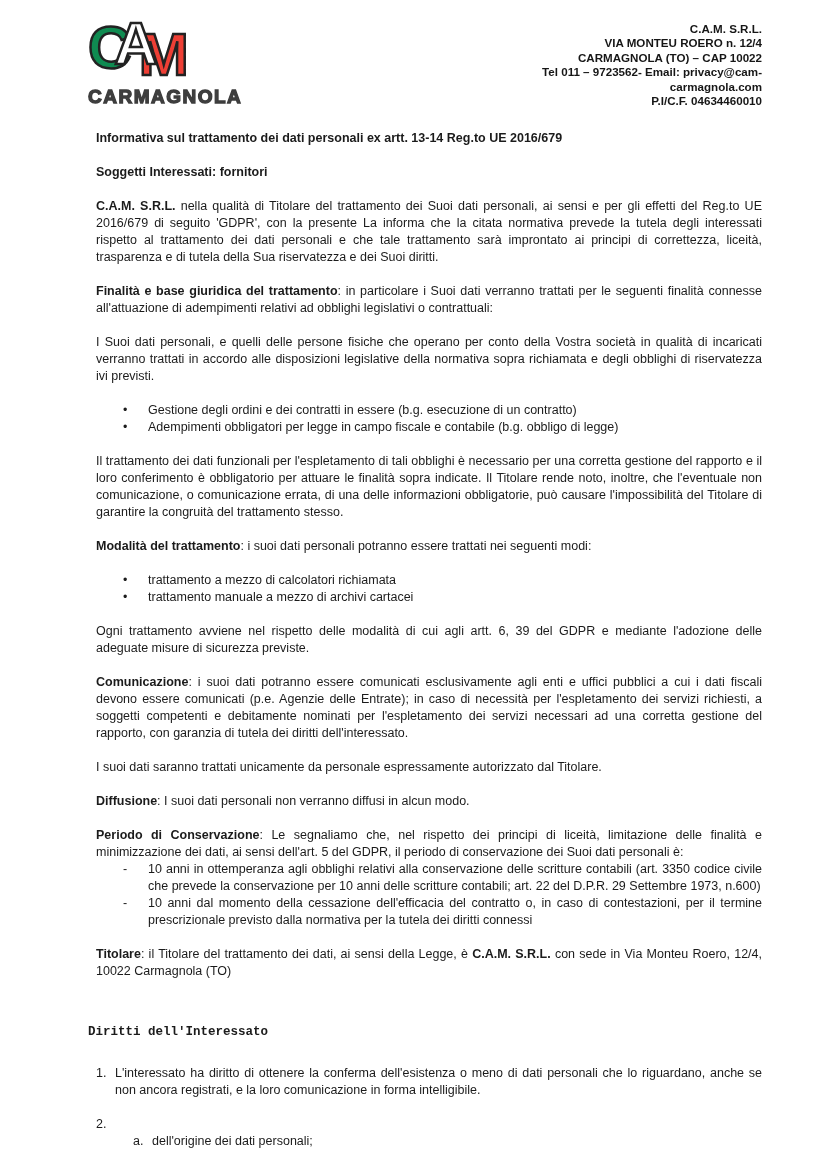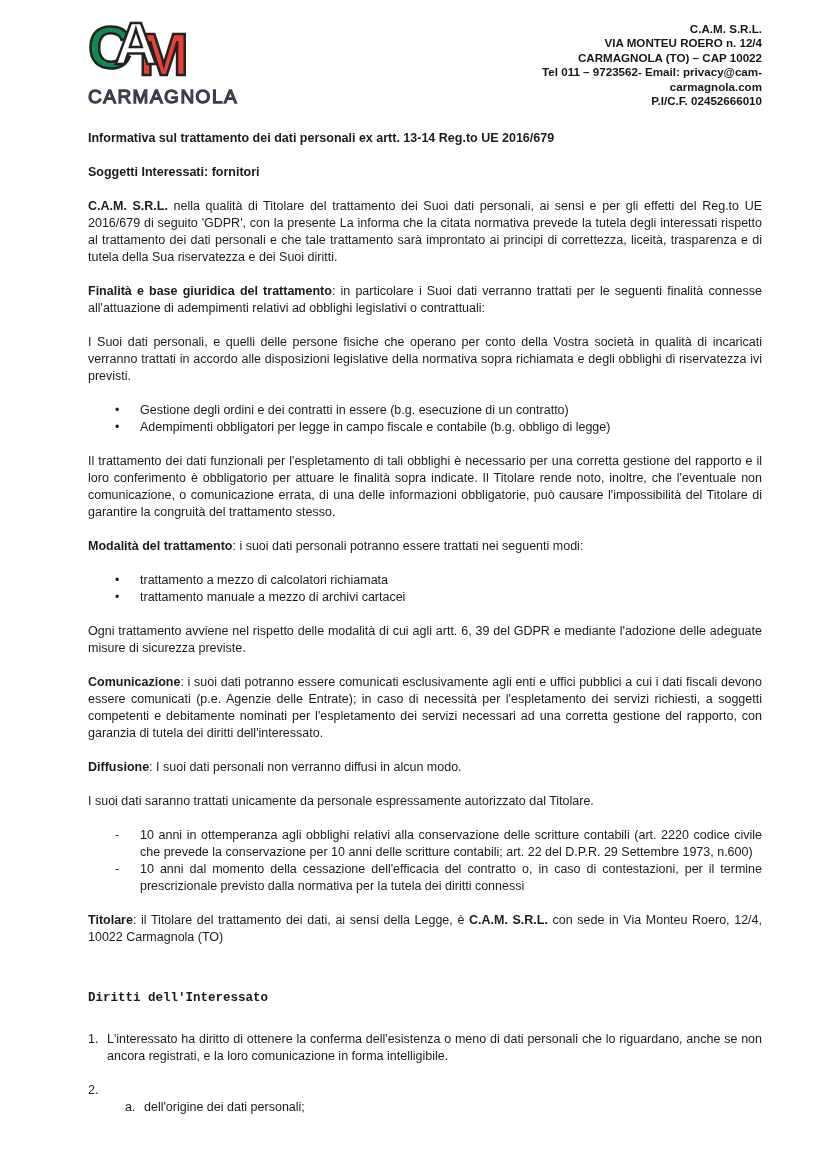--- a/index.html
+++ b/index.html
@@ -11,28 +11,28 @@
   }
   
   .page-header { display:flex; justify-content:space-between; align-items:flex-start; padding:18px 64px 0 88px; }
   .logo { width:170px; }
   .logo-letters { display:flex; align-items:flex-start; font-weight:bold; font-size:60px; line-height:1; font-family:"Liberation Sans",sans-serif; }
   .logo-letters span { -webkit-text-stroke:2.5px #222222; text-stroke:2.5px #222222; }
   .l-c { color:#0f8b51; position:relative; z-index:1; }
   .l-a { color:#ffffff; position:relative; margin-left:-17px; top:-4px; z-index:3; }
   .l-m { color:#ee3f35; position:relative; margin-left:-19px; top:7px; z-index:2; }
   .logo-subtitle {
-    margin-top:9px; font-weight:normal; font-size:19px; letter-spacing:1.5px;
-    color:#6d28d9; -webkit-text-stroke:1.3px #3c3c3c; text-stroke:1.3px #3c3c3c;
+    margin-top:9px; font-weight:bold; font-size:19px; letter-spacing:1.5px;
+    color:#404040; -webkit-text-stroke:1.3px #3c3c3c; text-stroke:1.3px #3c3c3c;
     line-height:1;
   }
   .company { text-align:right; font-weight:bold; font-size:11.6px; line-height:14.4px; color:#161616; padding-top:4px; }
   
   .content { padding:0 64px 0 88px; margin-top:22px; font-size:12.5px; line-height:17px; }
-  .blk { margin:0 0 17px 0; text-align:justify; }
+  .blk { margin:0 0 17px 8px; text-align:justify; }
   .blk.tight { margin-bottom:0; }
   .title { font-weight:bold; }
   .heading { font-weight:bold; margin:44px 0 24px 0;font-family:Liberation Mono, monospace; }
   b { font-weight:bold; }
   
   .bullets .li, .dashes .li { display:flex; padding-left:27px; }
   .bullets .mk, .dashes .mk { flex:none; width:25px; }
   .li .tx { flex:1; text-align:justify; }
   
   .numbered { display:flex; }
@@ -53,21 +53,21 @@
         <span class="l-m">M</span>
       </div>
       <div class="logo-subtitle">CARMAGNOLA</div>
     </div>
     <div class="company">
       <div>C.A.M. S.R.L.</div>
       <div>VIA MONTEU ROERO n. 12/4</div>
       <div>CARMAGNOLA (TO) – CAP 10022</div>
       <div>Tel 011 – 9723562- Email: privacy@cam-</div>
       <div>carmagnola.com</div>
-      <div>P.I/C.F. 02452666010</div>
+      <div>P.I/C.F. 04634460010</div>
     </div>
   </div>
 
   <div class="content">
       <div class="blk title"><b>Informativa sul trattamento dei dati personali ex artt. 13-14 Reg.to UE 2016/679</b></div>
       <div class="blk para"><b>Soggetti Interessati: fornitori</b></div>
       <div class="blk para"><b>C.A.M. S.R.L.</b><span> nella qualità di Titolare del trattamento dei Suoi dati personali, ai sensi e per gli effetti del Reg.to UE 2016/679 di seguito 'GDPR', con la presente La informa che la citata normativa prevede la tutela degli interessati rispetto al trattamento dei dati personali e che tale trattamento sarà improntato ai principi di correttezza, liceità, trasparenza e di tutela della Sua riservatezza e dei Suoi diritti.</span></div>
       <div class="blk para"><b>Finalità e base giuridica del trattamento</b><span>: in particolare i Suoi dati verranno trattati per le seguenti finalità connesse all'attuazione di adempimenti relativi ad obblighi legislativi o contrattuali:</span></div>
       <div class="blk para"><span>I Suoi dati personali, e quelli delle persone fisiche che operano per conto della Vostra società in qualità di incaricati verranno trattati in accordo alle disposizioni legislative della normativa sopra richiamata e degli obblighi di riservatezza ivi previsti.</span></div>
       <div class="blk bullets">
@@ -87,26 +87,27 @@
           <span class="mk">•</span>
           <span class="tx">trattamento a mezzo di calcolatori richiamata</span>
         </div>
         <div class="li">
           <span class="mk">•</span>
           <span class="tx">trattamento manuale a mezzo di archivi cartacei</span>
         </div>
       </div>
       <div class="blk para"><span>Ogni trattamento avviene nel rispetto delle modalità di cui agli artt. 6, 39 del GDPR e mediante l'adozione delle adeguate misure di sicurezza previste.</span></div>
       <div class="blk para"><b>Comunicazione</b><span>: i suoi dati potranno essere comunicati esclusivamente agli enti e uffici pubblici a cui i dati fiscali devono essere comunicati (p.e. Agenzie delle Entrate); in caso di necessità per l'espletamento dei servizi richiesti, a soggetti competenti e debitamente nominati per l'espletamento dei servizi necessari ad una corretta gestione del rapporto, con garanzia di tutela dei diritti dell'interessato.</span></div>
+      <div class="blk para"><span>I suoi dati saranno trattati unicamente da personale espressamente autorizzato dal Titolare.</span></div>
       <div class="blk para"><b>Diffusione</b><span>: I suoi dati personali non verranno diffusi in alcun modo.</span></div>
-      <div class="blk para"><span>I suoi dati saranno trattati unicamente da personale espressamente autorizzato dal Titolare.</span></div>
+      <div class="blk para tight"><b>Periodo di Conservazione</b><span>: Le segnaliamo che, nel rispetto dei principi di liceità, limitazione delle finalità e minimizzazione dei dati, ai sensi dell'art. 5 del GDPR, il periodo di conservazione dei Suoi dati personali è:</span></div>
       <div class="blk dashes">
         <div class="li">
           <span class="mk">-</span>
-          <span class="tx">10 anni in ottemperanza agli obblighi relativi alla conservazione delle scritture contabili (art. 2220 codice civile che prevede la conservazione per 10 anni delle scritture contabili; art. 22 del D.P.R. 29 Settembre 1973, n.600)</span>
+          <span class="tx">10 anni in ottemperanza agli obblighi relativi alla conservazione delle scritture contabili (art. 3350 codice civile che prevede la conservazione per 10 anni delle scritture contabili; art. 22 del D.P.R. 29 Settembre 1973, n.600)</span>
         </div>
         <div class="li">
           <span class="mk">-</span>
           <span class="tx">10 anni dal momento della cessazione dell'efficacia del contratto o, in caso di contestazioni, per il termine prescrizionale previsto dalla normativa per la tutela dei diritti connessi</span>
         </div>
       </div>
       <div class="blk para"><b>Titolare</b><span>: il Titolare del trattamento dei dati, ai sensi della Legge, è </span><b>C.A.M. S.R.L.</b><span> con sede in Via Monteu Roero, 12/4, 10022 Carmagnola (TO)</span></div>
       <div class="blk heading"><b>Diritti dell'Interessato</b></div>
       <div class="blk numbered">
         <span class="mk">1.</span>

